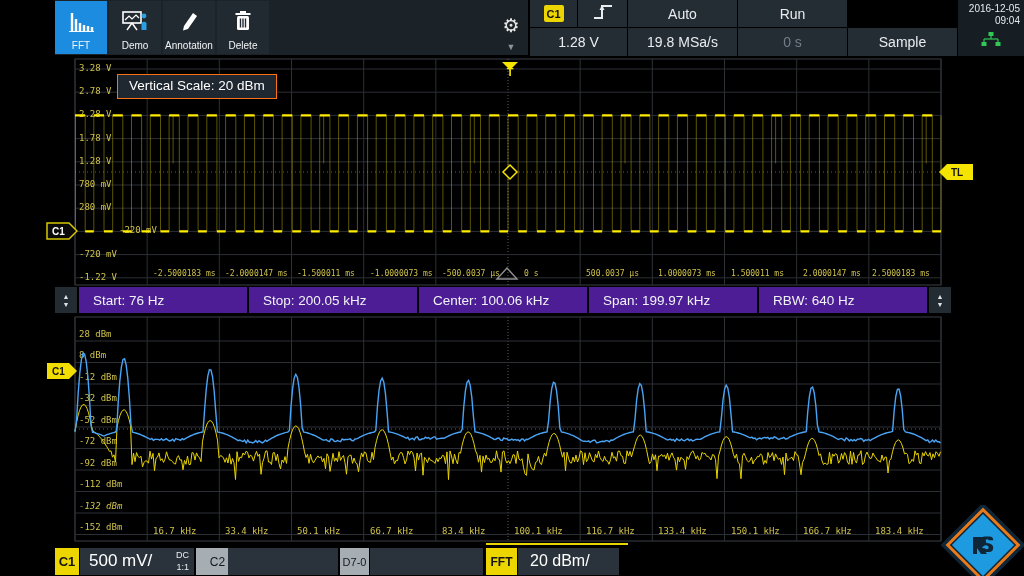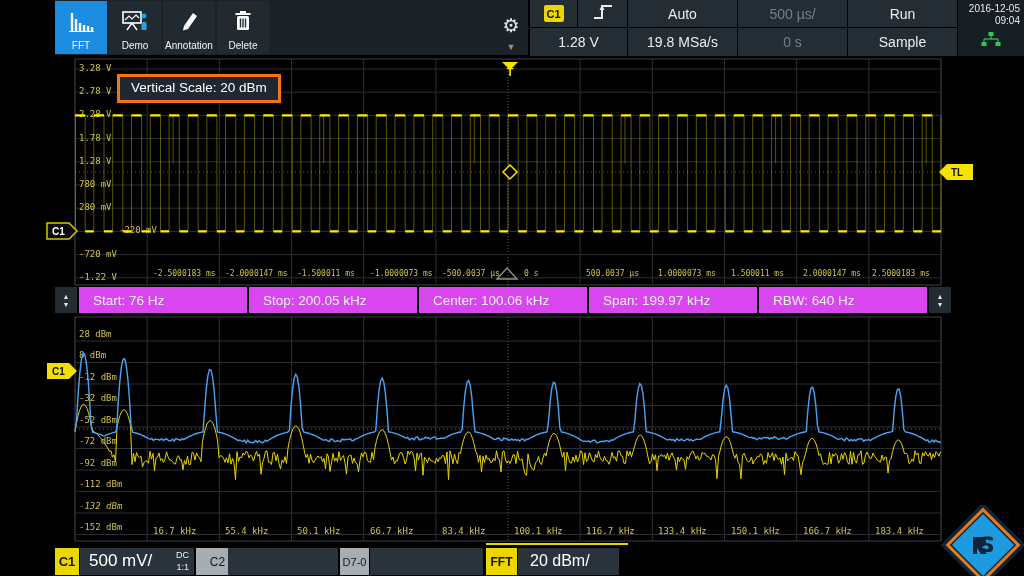--- a/index.html
+++ b/index.html
@@ -32,30 +32,30 @@
   .datecell .net{position:absolute;left:50%;bottom:5px;transform:translateX(-50%);}
   
   .plotlabel{position:absolute;font-family:"DejaVu Sans Mono",monospace;font-size:9px;color:#cfc24b;white-space:nowrap;z-index:2;}
   .tlabel{font-size:8px;}
   svg.layer{position:absolute;left:0;top:0;z-index:1;pointer-events:none;}
   svg.layer.top{z-index:3;}
   .tag{position:absolute;z-index:4;cursor:pointer;}
   .tag span{position:absolute;left:0;top:0;width:100%;height:100%;display:flex;align-items:center;
             font-size:10px;font-weight:bold;font-family:"Liberation Sans",sans-serif;}
   .tooltip{position:absolute;left:117px;top:74px;height:17px;z-index:5;background:#1f2730;
-           border:3px solid #f97316;padding:3px 11px;font-size:13.5px;color:#fff;white-space:nowrap;}
+           border:1px solid #f97316;padding:3px 11px;font-size:13.5px;color:#fff;white-space:nowrap;}
   .trig-t{position:absolute;left:500px;top:57px;width:20px;height:24px;z-index:4;cursor:pointer;}
   .trig-t span{position:absolute;left:0;top:9px;width:100%;text-align:center;color:#f5e400;
                font-weight:bold;font-size:11px;}
   .timeref{position:absolute;left:494px;top:266px;width:26px;height:16px;z-index:4;cursor:pointer;}
   
   .fftbar{left:55px;top:287px;width:896px;height:26px;display:flex;gap:2px;background:#000;}
   .fftbar .arr{width:22px;background:#232b33;display:flex;flex-direction:column;align-items:center;
                justify-content:center;gap:1px;color:#dfe3e6;font-size:7px;cursor:pointer;}
-  .fftbar .cell{flex:1;background:#d946ef;display:flex;align-items:center;padding-left:14px;
+  .fftbar .cell{flex:1;background:#4c1d95;display:flex;align-items:center;padding-left:14px;
                 font-size:13.5px;color:#f0f3f5;cursor:pointer;}
   
   .bbar{left:0;top:545px;width:1024px;height:31px;background:#000;}
   .bcell{position:absolute;top:3px;height:27px;box-sizing:border-box;}
   .ybadge{background:#edd500;color:#141414;font-weight:bold;display:flex;align-items:center;justify-content:center;cursor:pointer;}
   .gbadge{background:#a6adb3;color:#16191c;display:flex;align-items:center;justify-content:center;cursor:pointer;}
   .dcell{background:#2a333b;cursor:pointer;}
   .fft-underline{position:absolute;left:486px;top:-2px;width:142px;height:2px;background:#e8d400;}
 </style>
 </head>
@@ -132,21 +132,20 @@
     </div>
     <div class="scell">
       <span>
         <svg width="22" height="18" viewBox="0 0 22 18">
           <polyline points="2,15 10,15 10,3 20,3" fill="none" stroke="#e9edf0" stroke-width="2"></polyline>
           <polygon points="10,2 7.5,7 12.5,7" fill="#e9edf0"></polygon>
           </svg>
       </span>
     </div>
     <div class="scell">Auto</div>
-    <div class="scell gray">500 µs/</div>
     <div class="scell">Run</div>
     <div class="scell" style="grid-column:1/3;">1.28 V</div>
     <div class="scell">19.8 MSa/s</div>
     <div class="scell gray">0 s</div>
     <div class="scell">Sample</div>
     <div class="datecell">
       <div class="dt">
         <div>2016-12-05</div>
         <div>09:04</div>
       </div>
@@ -249,21 +248,21 @@
   <span class="plotlabel" style="left:79px;top:372px;">-12 dBm</span>
   <span class="plotlabel" style="left:79px;top:393px;">-32 dBm</span>
   <span class="plotlabel" style="left:79px;top:415px;">-52 dBm</span>
   <span class="plotlabel" style="left:79px;top:436px;">-72 dBm</span>
   <span class="plotlabel" style="left:79px;top:458px;">-92 dBm</span>
   <span class="plotlabel" style="left:79px;top:479px;">-112 dBm</span>
   <span class="plotlabel" style="left:79px;top:501px;font-style:italic;">-132 dBm</span>
   <span class="plotlabel" style="left:79px;top:522px;">-152 dBm</span>
 
   <span class="plotlabel" style="left:153px;top:526px;">16.7 kHz</span>
-  <span class="plotlabel" style="left:225px;top:526px;">55.4 kHz</span>
+  <span class="plotlabel" style="left:225px;top:526px;">33.4 kHz</span>
   <span class="plotlabel" style="left:297px;top:526px;">50.1 kHz</span>
   <span class="plotlabel" style="left:370px;top:526px;">66.7 kHz</span>
   <span class="plotlabel" style="left:442px;top:526px;">83.4 kHz</span>
   <span class="plotlabel" style="left:514px;top:526px;">100.1 kHz</span>
   <span class="plotlabel" style="left:586px;top:526px;">116.7 kHz</span>
   <span class="plotlabel" style="left:658px;top:526px;">133.4 kHz</span>
   <span class="plotlabel" style="left:731px;top:526px;">150.1 kHz</span>
   <span class="plotlabel" style="left:803px;top:526px;">166.7 kHz</span>
   <span class="plotlabel" style="left:875px;top:526px;">183.4 kHz</span>
 

